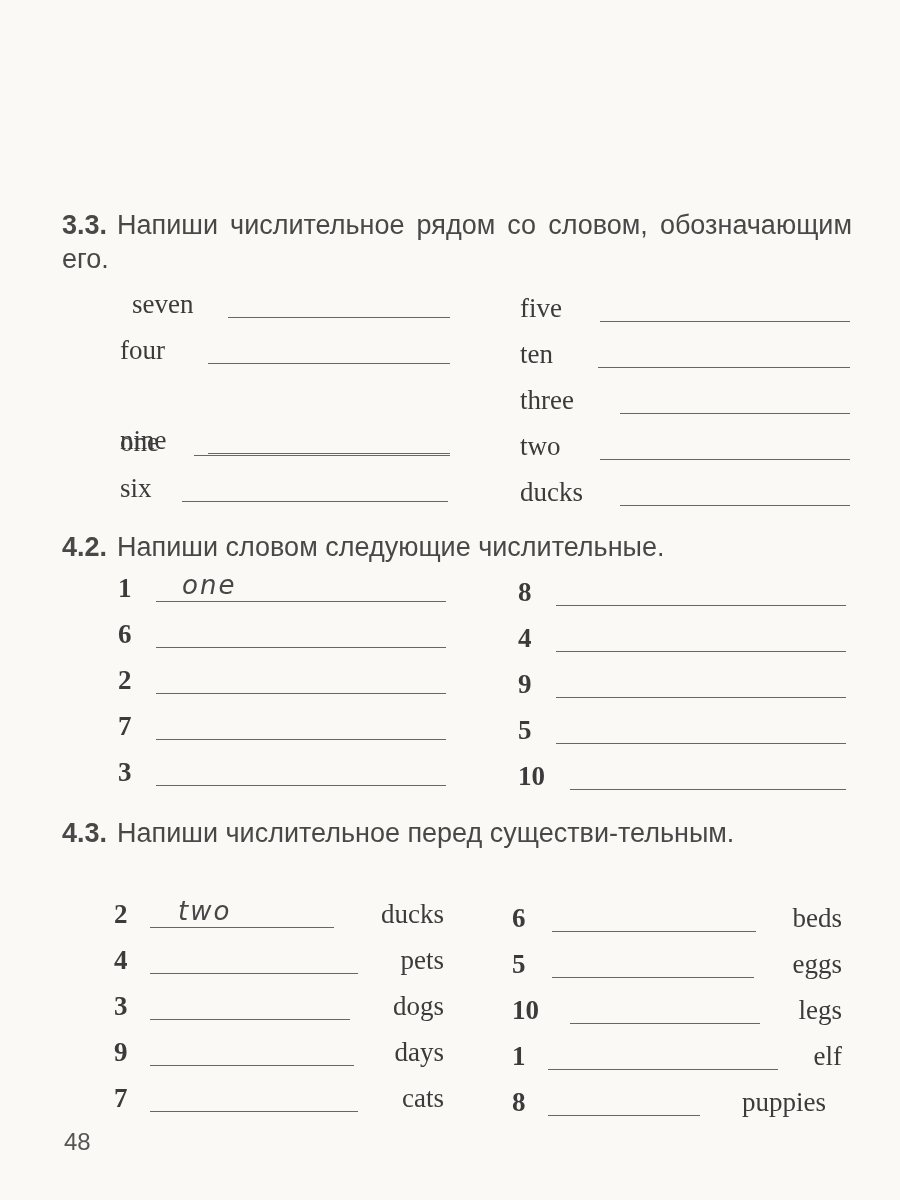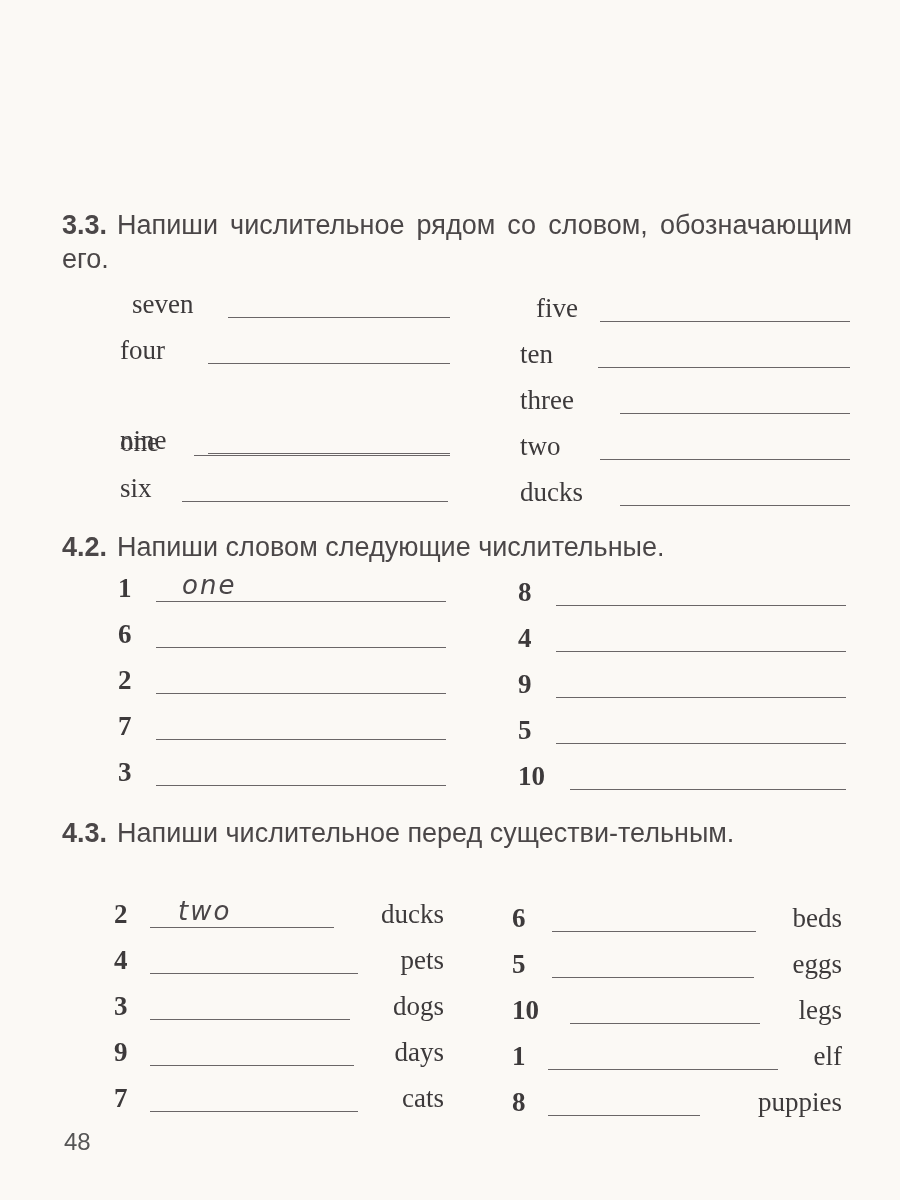--- a/index.html
+++ b/index.html
@@ -67,21 +67,21 @@
   <div class="row" style="left:120px;top:422px;width:330px;">
     <span class="word" style="left:0;">one</span>
     <span class="line" style="left:74px;width:256px;"></span>
   </div>
   <div class="row" style="left:120px;top:468px;width:330px;">
     <span class="word" style="left:0;">six</span>
     <span class="line" style="left:62px;width:266px;"></span>
   </div>
 
   <div class="row" style="left:520px;top:288px;width:330px;">
-    <span class="word" style="left:16px;">five</span>
+    <span class="word" style="left:0;">five</span>
     <span class="line" style="left:80px;width:250px;"></span>
   </div>
   <div class="row" style="left:520px;top:334px;width:330px;">
     <span class="word" style="left:0;">ten</span>
     <span class="line" style="left:78px;width:252px;"></span>
   </div>
   <div class="row" style="left:520px;top:380px;width:330px;">
     <span class="word" style="left:0;">three</span>
     <span class="line" style="left:100px;width:230px;"></span>
   </div>
@@ -192,17 +192,17 @@
     <span class="noun" style="right:0;">legs</span>
   </div>
   <div class="row" style="left:512px;top:1036px;width:330px;">
     <span class="n" style="left:0;">1</span>
     <span class="line" style="left:36px;width:230px;"></span>
     <span class="noun" style="right:0;">elf</span>
   </div>
   <div class="row" style="left:512px;top:1082px;width:330px;">
     <span class="n" style="left:0;">8</span>
     <span class="line" style="left:36px;width:152px;"></span>
-    <span class="noun" style="right:0;margin-left:31px;">puppies</span>
+    <span class="noun" style="right:16px;margin-left:31px;">puppies</span>
   </div>
 </div>
 
 <div class="page-number">48</div>
 
 </body></html>

